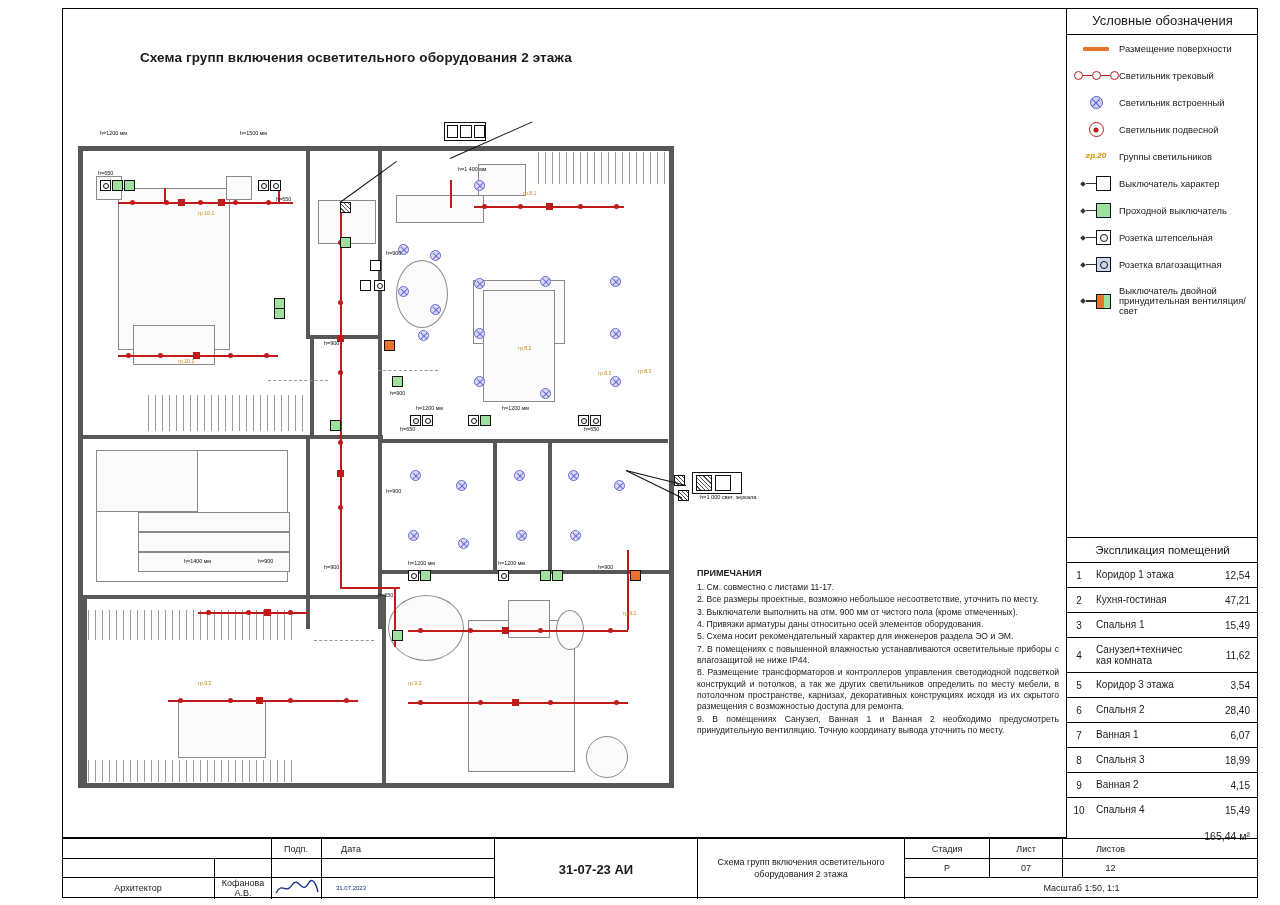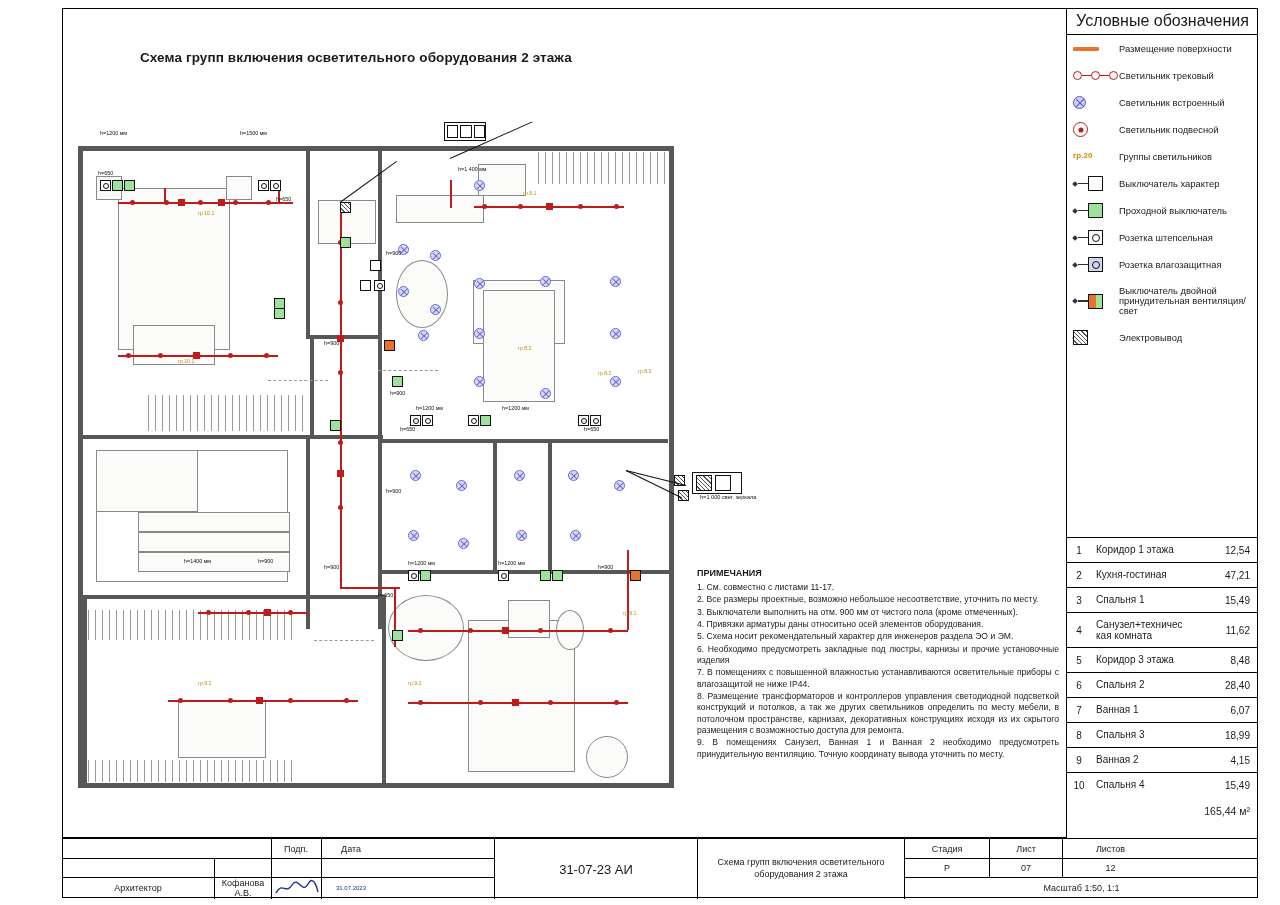--- a/index.html
+++ b/index.html
@@ -9,23 +9,23 @@
   
   .frame{position:absolute;border:1px solid #000;box-sizing:border-box;}
   #outer-frame{left:62px;top:8px;width:1196px;height:890px;border:1px solid #000;}
   #drawing-area{left:62px;top:8px;width:1005px;height:830px;border-right:1px solid #000;border-bottom:1px solid #000;}
 
   
   #plan-title{position:absolute;left:140px;top:50px;font-size:13.5px;font-weight:bold;letter-spacing:.1px;}
 
   
   #legend{position:absolute;left:1067px;top:8px;width:191px;height:530px;box-sizing:border-box;border-bottom:1px solid #000;}
-  #legend-title{height:26px;line-height:26px;text-align:center;font-size:16px;border-bottom:1px solid #000;}
+  #legend-title{height:26px;line-height:26px;text-align:center;font-size:13px;border-bottom:1px solid #000;}
   .leg-row{display:flex;align-items:center;height:27px;padding-left:6px;font-size:9.4px;line-height:1.05;}
-  .leg-sym{width:46px;flex:0 0 46px;display:flex;align-items:center;}
+  .leg-sym{width:46px;flex:0 0 46px;display:flex;align-items:center;justify-content:center;font-style:italic;}
   .leg-txt{flex:1;padding-right:4px;}
   .leg-row.tall{height:46px;}
 
   
   .s-bar{width:26px;height:4px;background:#e8732a;border-radius:1px;}
   .s-track{display:flex;align-items:center;}
   .s-track i{display:block;width:7px;height:7px;border:1.3px solid #c01b1b;border-radius:50%;background:#fff;}
   .s-track .ln{width:9px;height:1.6px;background:#c01b1b;}
   .s-builtin{width:11px;height:11px;border:1.4px solid #5a5ad6;border-radius:50%;background:#cfd0f2;position:relative;}
   .s-builtin:before,.s-builtin:after{content:"";position:absolute;left:50%;top:50%;width:11px;height:1.2px;background:#5a5ad6;transform-origin:center;}
@@ -426,33 +426,24 @@
       <div class="leg-sym">
           <span class="sw-wrap">
             <span class="sw-dot"></span>
             <span class="sw-lead"></span>
             <span class="sw-box split"></span>
           </span>
         </div>
       <div class="leg-txt">Выключатель двойной принудительная вентиляция/ свет</div>
     </div>
 
-    <div class="leg-row">
-      <div class="leg-sym">
-          <span class="sw-wrap">
-            <span class="sw-dot"></span>
-            <span class="sw-lead"></span>
-            <span class="sw-box hatch"></span>
-          </span>
-        </div>
-      <div class="leg-txt">Электровывод</div>
-    </div>
   </div>
 
   <div id="schedule">
+    <div id="schedule-title">Экспликация помещений</div>
 
     <div class="sch-row">
       <div class="sch-no">1</div>
       <div class="sch-name">Коридор 1 этажа</div>
       <div class="sch-area">12,54</div>
     </div>
     <div class="sch-row">
       <div class="sch-no">2</div>
       <div class="sch-name">Кухня-гостиная</div>
       <div class="sch-area">47,21</div>
@@ -463,21 +454,21 @@
       <div class="sch-area">15,49</div>
     </div>
     <div class="sch-row" style="min-height:34px;">
       <div class="sch-no">4</div>
       <div class="sch-name">Санузел+техничес кая комната</div>
       <div class="sch-area">11,62</div>
     </div>
     <div class="sch-row">
       <div class="sch-no">5</div>
       <div class="sch-name">Коридор 3 этажа</div>
-      <div class="sch-area">8,48</div>
+      <div class="sch-area">3,54</div>
     </div>
     <div class="sch-row">
       <div class="sch-no">6</div>
       <div class="sch-name">Спальня 2</div>
       <div class="sch-area">28,40</div>
     </div>
     <div class="sch-row">
       <div class="sch-no">7</div>
       <div class="sch-name">Ванная 1</div>
       <div class="sch-area">6,07</div>
@@ -500,21 +491,20 @@
     <div id="sch-total">165,44 м²</div>
   </div>
 
   <div id="notes">
     <h4>ПРИМЕЧАНИЯ</h4>
     <p>1. См. совместно с листами 11-17.</p>
     <p>2. Все размеры проектные, возможно небольшое несоответствие, уточнить по месту.</p>
     <p>3. Выключатели выполнить на отм. 900 мм от чистого пола (кроме отмеченных).</p>
     <p>4. Привязки арматуры даны относитьно  осей элементов оборудования.</p>
     <p>5. Схема носит рекомендательный характер для инженеров раздела ЭО и ЭМ.</p>
-    <p>6. Необходимо предусмотреть закладные под люстры, карнизы и прочие установочные изделия</p>
     <p>7. В помещениях с повышенной влажностью устанавливаются осветительные приборы с влагозащитой не ниже IP44.</p>
     <p>8. Размещение трансформаторов и контроллеров управления светодиодной подсветкой конструкций и потолков, а так же других светильников определить по месту мебели, в потолочном пространстве, карнизах, декоративных конструкциях исходя из их скрытого размещения с возможностью доступа для ремонта.</p>
     <p>9. В помещениях Санузел, Ванная 1 и Ванная 2 необходимо предусмотреть принудительную вентиляцию. Точную координату вывода уточнить по месту.</p>
   </div>
 
   <div id="titleblock">
 
     <div class="tb-line" style="left:0;top:19px;width:432px;height:1px;"></div>
     <div class="tb-line" style="left:0;top:38px;width:432px;height:1px;"></div>
     <div class="tb-line" style="left:842px;top:19px;width:354px;height:1px;"></div>
@@ -527,21 +517,21 @@
     <div class="tb-line" style="left:635px;top:0;width:1px;height:60px;"></div>
     <div class="tb-line" style="left:842px;top:0;width:1px;height:60px;"></div>
     <div class="tb-line" style="left:927px;top:0;width:1px;height:38px;"></div>
     <div class="tb-line" style="left:1000px;top:0;width:1px;height:38px;"></div>
 
     <div class="tb-cell" style="left:209px;top:0;width:50px;height:19px;border-left:none;">Подп.</div>
     <div class="tb-cell" style="left:259px;top:0;width:60px;height:19px;border-left:none;">Дата</div>
     <div class="tb-cell" style="left:0;top:38px;width:152px;height:22px;border-left:none;">Архитектор</div>
     <div class="tb-cell" style="left:153px;top:38px;width:56px;height:22px;border-left:none;">Кофанова А.В.</div>
     <div class="tb-cell" style="left:260px;top:40px;width:58px;height:18px;border-left:none;font-size:6px;color:#1b2f8a;">31.07.2023</div>
-    <div class="tb-cell" style="left:433px;top:0;width:202px;height:60px;border-left:none;font-size:13px;font-weight:normal;">31-07-23 АИ</div>
+    <div class="tb-cell" style="left:433px;top:0;width:202px;height:60px;border-left:none;font-size:13px;font-weight:bold;">31-07-23 АИ</div>
     <div class="tb-cell" style="left:636px;top:0;width:206px;height:60px;border-left:none;font-size:9px;padding:0 8px;line-height:1.3;">Схема групп включения осветительного оборудования 2 этажа</div>
     <div class="tb-cell" style="left:843px;top:0;width:84px;height:19px;border-left:none;">Стадия</div>
     <div class="tb-cell" style="left:928px;top:0;width:72px;height:19px;border-left:none;">Лист</div>
     <div class="tb-cell" style="left:1001px;top:0;width:95px;height:19px;border-left:none;">Листов</div>
     <div class="tb-cell" style="left:843px;top:19px;width:84px;height:19px;border-left:none;">Р</div>
     <div class="tb-cell" style="left:928px;top:19px;width:72px;height:19px;border-left:none;">07</div>
     <div class="tb-cell" style="left:1001px;top:19px;width:95px;height:19px;border-left:none;">12</div>
     <div class="tb-cell" style="left:843px;top:38px;width:353px;height:22px;border-left:none;">Масштаб 1:50, 1:1</div>
 
     <svg style="position:absolute;left:212px;top:40px;" width="46" height="18">

